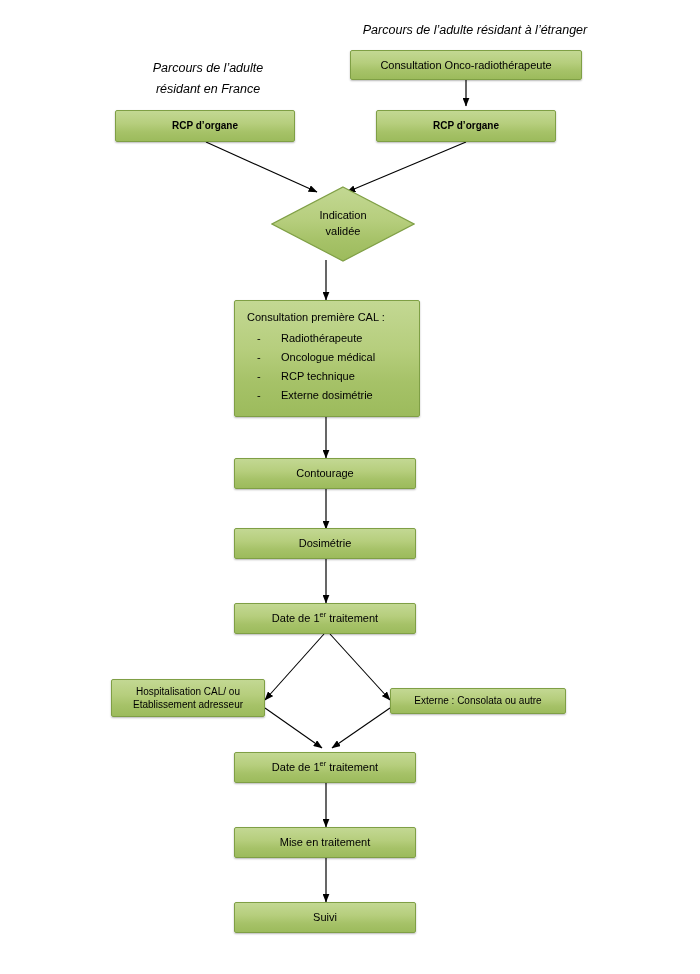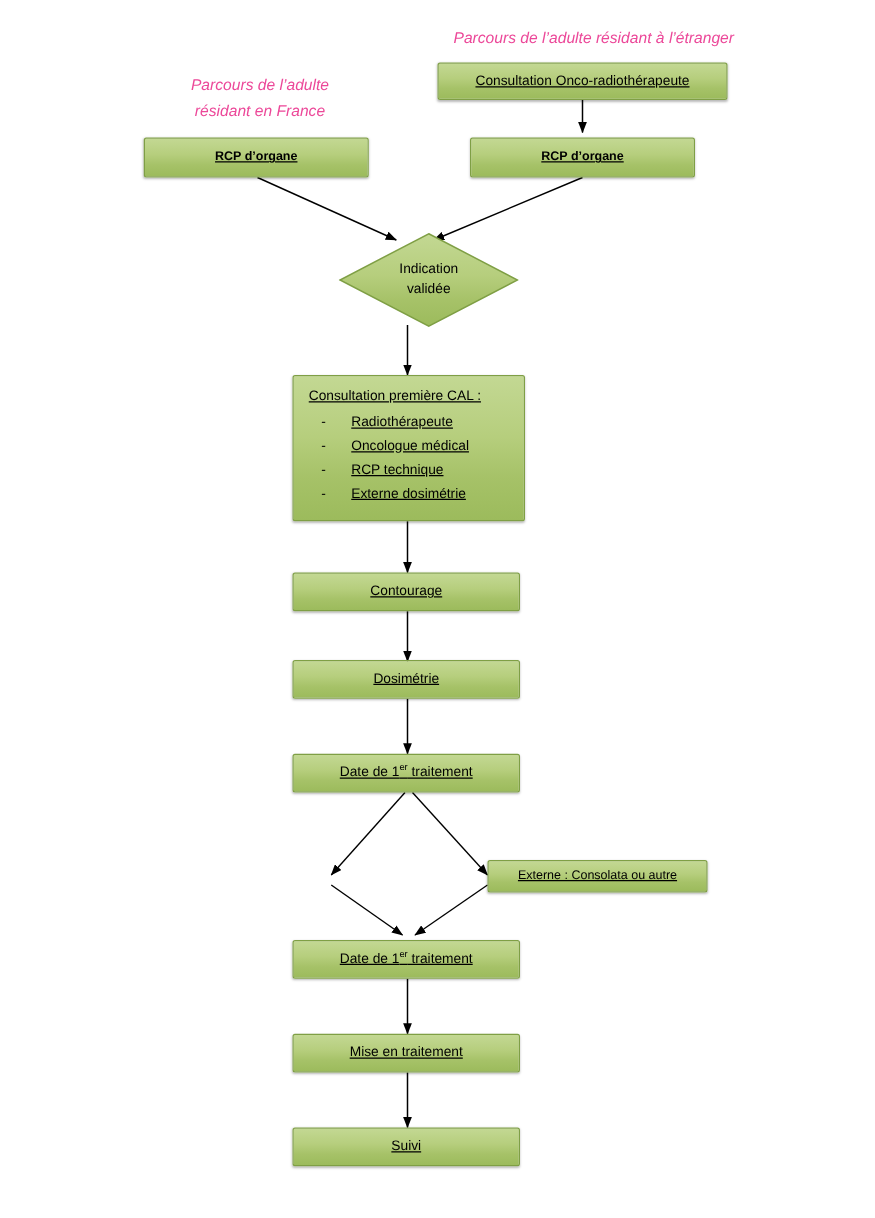--- a/index.html
+++ b/index.html
@@ -45,21 +45,20 @@
     align-items: center;
     justify-content: center;
     text-align: center;
     background: linear-gradient(to bottom, #c3d893 0%, #b6ce7d 42%, #a6c268 70%, #9cbb5c 100%);
     border: 1px solid #7f9f45;
     border-radius: 2px;
     box-shadow: 0 1px 2px rgba(0,0,0,0.28);
     font-size: 11px;
     line-height: 1.35;
     padding: 3px 6px;
-    text-decoration: underline;
   }
 
   .node.big {
     font-size: 10px;
     font-weight: bold;
   }
 
   .node.list {
     display: block;
     text-align: left;
@@ -116,21 +115,21 @@
   }
 
   
   .caption {
     position: absolute;
     z-index: 2;
     font-style: italic;
     font-size: 12.5px;
     line-height: 1.65;
     text-align: center;
-    color: #ec4899;
+    color: #000000;
   }
 
   sup {
     font-size: 0.68em;
     vertical-align: super;
     line-height: 0;
   }
 </style>
 </head>
 <body>
@@ -237,20 +236,26 @@
   <div class="node" style="left:234px; top:528px; width:182px; height:31px;">
     <span>Dosimétrie</span>
   </div>
 
   <div class="node" style="left:234px; top:603px; width:182px; height:31px;">
     <span>
       <span>Date de 1</span><sup>er</sup><span> traitement</span>
     </span>
   </div>
 
+  <div class="node" style="left:111px; top:679px; width:154px; height:38px; font-size:10px;">
+    <span>
+      <span>Hospitalisation CAL/ ou</span><br>
+      <span>Etablissement adresseur</span>
+    </span>
+  </div>
 
   <div class="node" style="left:390px; top:688px; width:176px; height:26px; font-size:10px;">
     <span>Externe : Consolata ou autre</span>
   </div>
 
   <div class="node" style="left:234px; top:752px; width:182px; height:31px;">
     <span>
       <span>Date de 1</span><sup>er</sup><span> traitement</span>
     </span>
   </div>

